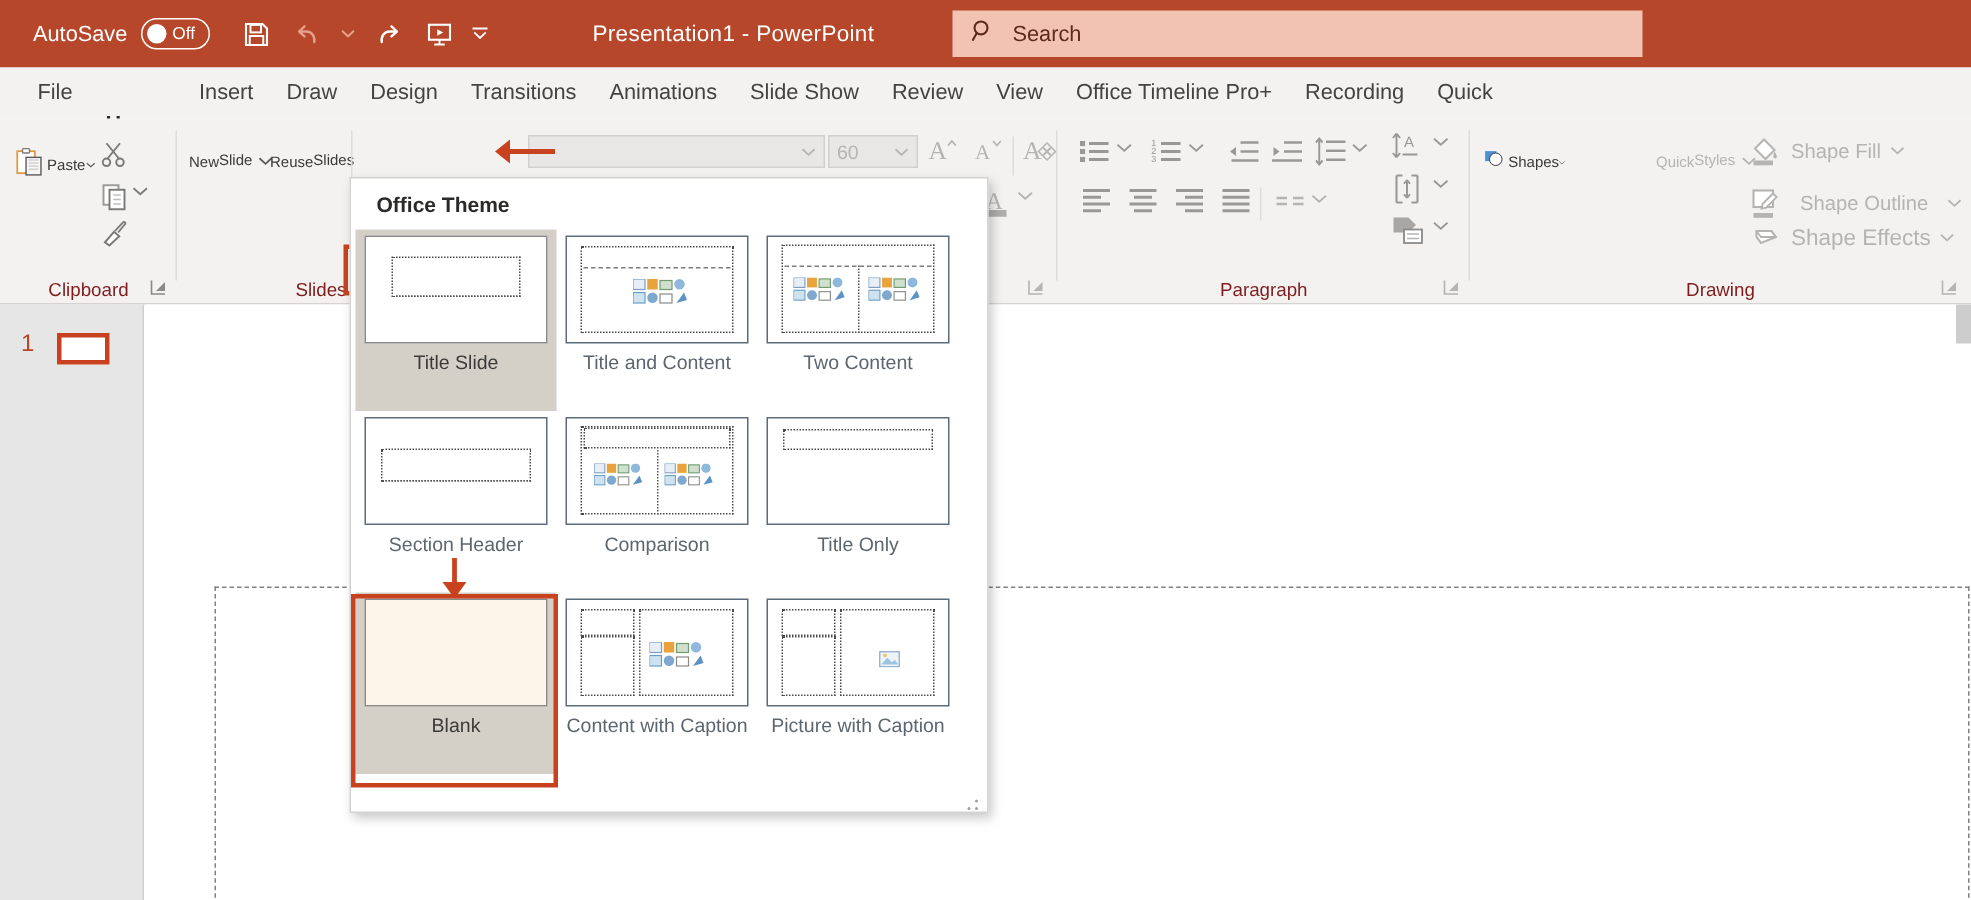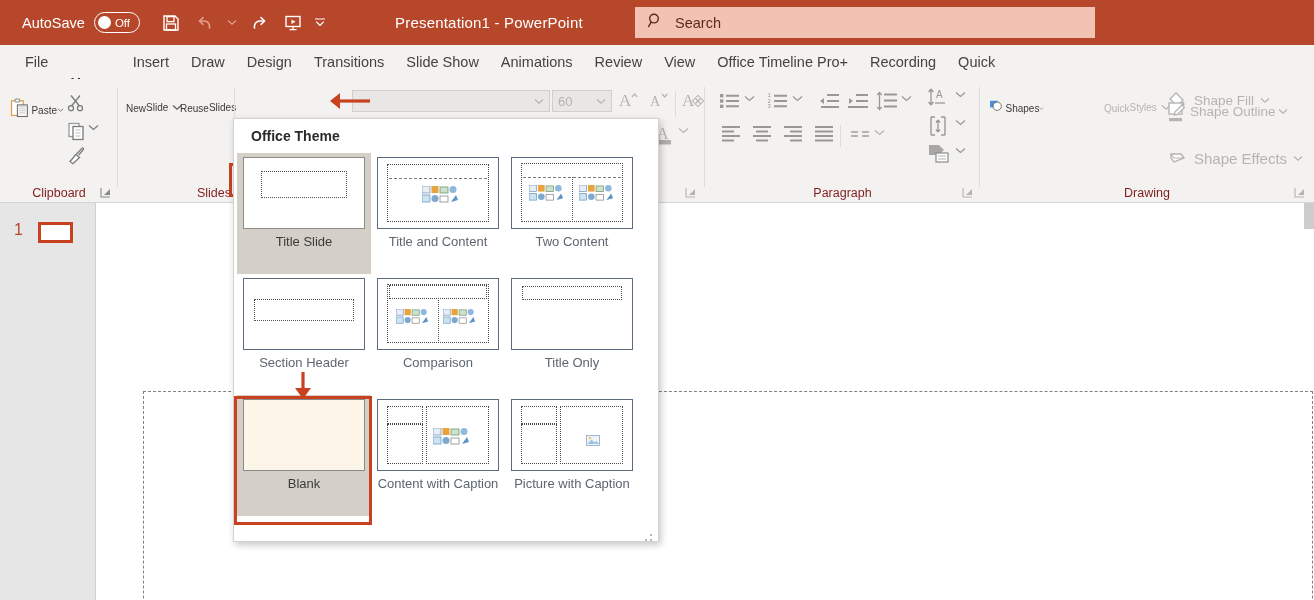--- a/index.html
+++ b/index.html
@@ -251,24 +251,24 @@
     <div class="tab">
         <span>Draw</span>
       </div>
     <div class="tab">
         <span>Design</span>
       </div>
     <div class="tab">
         <span>Transitions</span>
       </div>
     <div class="tab">
+        <span>Animations</span>
+      </div>
+    <div class="tab">
         <span>Slide Show</span>
-      </div>
-    <div class="tab">
-        <span>Animations</span>
       </div>
     <div class="tab">
         <span>Review</span>
       </div>
     <div class="tab">
         <span>View</span>
       </div>
     <div class="tab">
         <span>Office Timeline Pro+</span>
       </div>
@@ -587,21 +587,21 @@
         <svg width="22" height="22" viewBox="0 0 22 22">
             <path d="M4 10L10 4l7 7-6 6z" fill="#fff" stroke="#b6b4b2" stroke-width="1.4"></path>
             <path d="M17 12c2 2.6 2 4.6.4 4.6S16 14.6 17 12z" fill="#b6b4b2"></path>
             <rect x="3" y="18" width="13" height="3.2" fill="#b6b4b2"></rect>
           </svg>
         <span class="dis" style="font-size:13.5px;">Shape Fill</span>
         <svg width="10" height="7" viewBox="0 0 10 7">
             <path d="M1 1.5L5 5.2 9 1.5" fill="none" stroke="#b6b4b2" stroke-width="1.2"></path>
           </svg>
       </div>
-      <div style="position:absolute; left:186px; top:21px; display:flex; align-items:center; gap:2px;">
+      <div style="position:absolute; left:186px; top:45px; display:flex; align-items:center; gap:12px;">
         <svg width="22" height="22" viewBox="0 0 22 22">
             <rect x="3" y="3" width="13" height="11" fill="#fff" stroke="#b6b4b2" stroke-width="1.4"></rect>
             <path d="M9 12l7-7 2.4 2.4-7 7-3 .6z" fill="#fff" stroke="#b6b4b2" stroke-width="1.3"></path>
             <rect x="3" y="18" width="13" height="3.2" fill="#b6b4b2"></rect>
           </svg>
         <span class="dis" style="font-size:13.5px;">Shape Outline</span>
         <svg width="10" height="7" viewBox="0 0 10 7">
             <path d="M1 1.5L5 5.2 9 1.5" fill="none" stroke="#b6b4b2" stroke-width="1.2"></path>
           </svg>
       </div>

